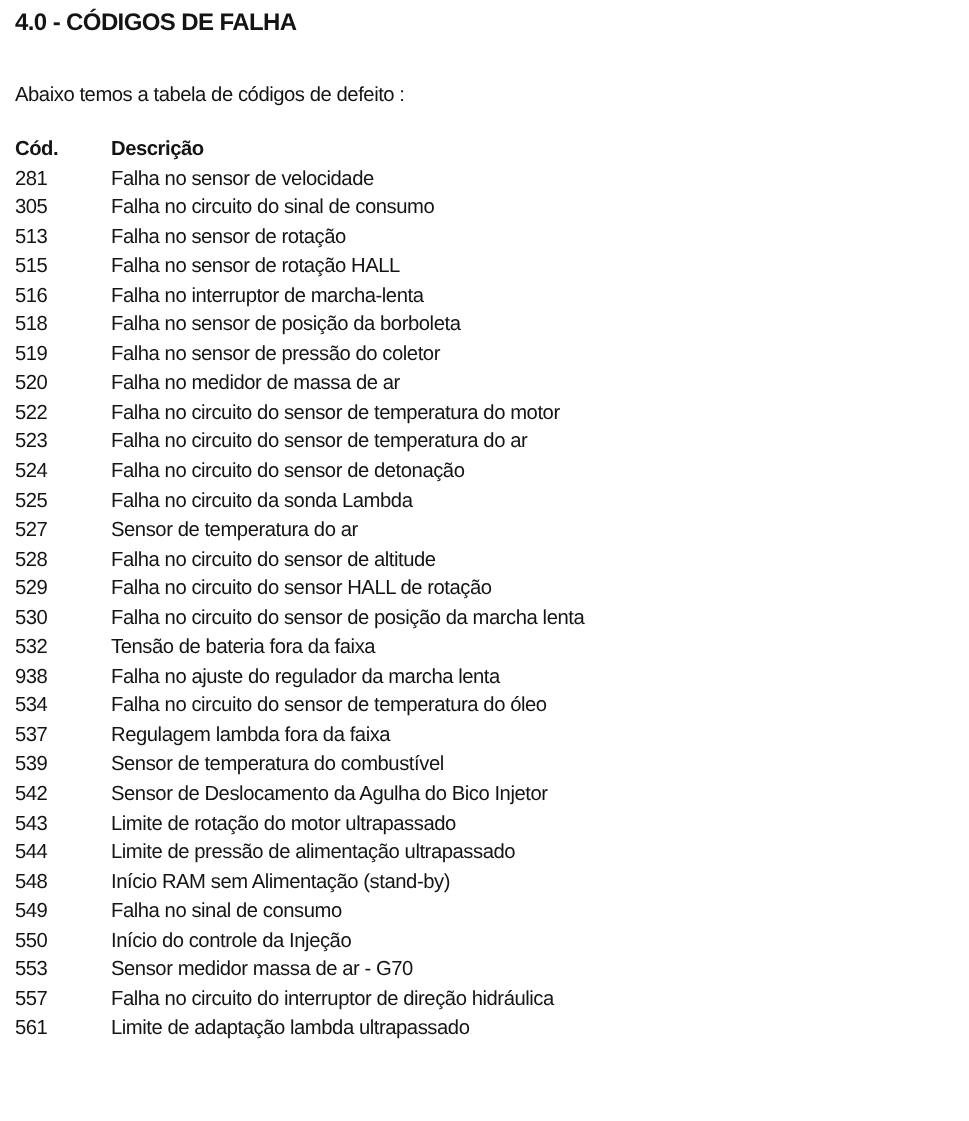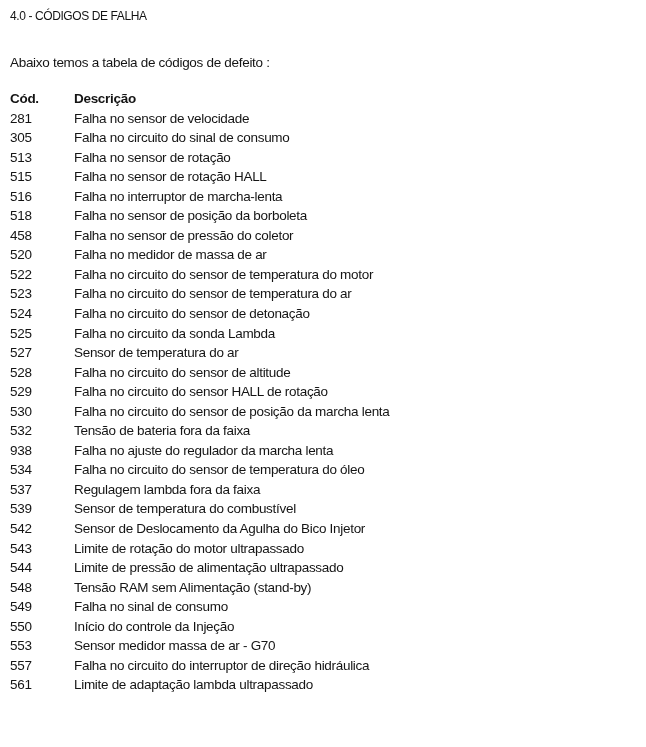--- a/index.html
+++ b/index.html
@@ -14,22 +14,22 @@
     font-family: "Liberation Sans", sans-serif;
     color: #141414;
   }
   .page {
     padding: 7px 10px 0 10px;
     box-sizing: border-box;
     width: 646px;
     height: 747px;
   }
   .doc-title {
-    font-size: 12px;
-    font-weight: normal;
+    font-size: 16px;
+    font-weight: bold;
     letter-spacing: -0.4px;
     line-height: 18px;
     margin: 0;
   }
   .intro {
     font-size: 13.5px;
     letter-spacing: -0.3px;
     line-height: 16px;
     margin: 0;
     margin-top: 30px;
@@ -91,21 +91,21 @@
         </div>
         <div class="row">
           <span class="code">516</span>
           <span class="desc">Falha no interruptor de marcha-lenta</span>
         </div>
         <div class="row">
           <span class="code">518</span>
           <span class="desc">Falha no sensor de posição da borboleta</span>
         </div>
         <div class="row">
-          <span class="code">458</span>
+          <span class="code">519</span>
           <span class="desc">Falha no sensor de pressão do coletor</span>
         </div>
         <div class="row">
           <span class="code">520</span>
           <span class="desc">Falha no medidor de massa de ar</span>
         </div>
         <div class="row">
           <span class="code">522</span>
           <span class="desc">Falha no circuito do sensor de temperatura do motor</span>
         </div>
@@ -164,21 +164,21 @@
         <div class="row">
           <span class="code">543</span>
           <span class="desc">Limite de rotação do motor ultrapassado</span>
         </div>
         <div class="row">
           <span class="code">544</span>
           <span class="desc">Limite de pressão de alimentação ultrapassado</span>
         </div>
         <div class="row">
           <span class="code">548</span>
-          <span class="desc">Tensão RAM sem Alimentação (stand-by)</span>
+          <span class="desc">Início RAM sem Alimentação (stand-by)</span>
         </div>
         <div class="row">
           <span class="code">549</span>
           <span class="desc">Falha no sinal de consumo</span>
         </div>
         <div class="row">
           <span class="code">550</span>
           <span class="desc">Início do controle da Injeção</span>
         </div>
         <div class="row">

